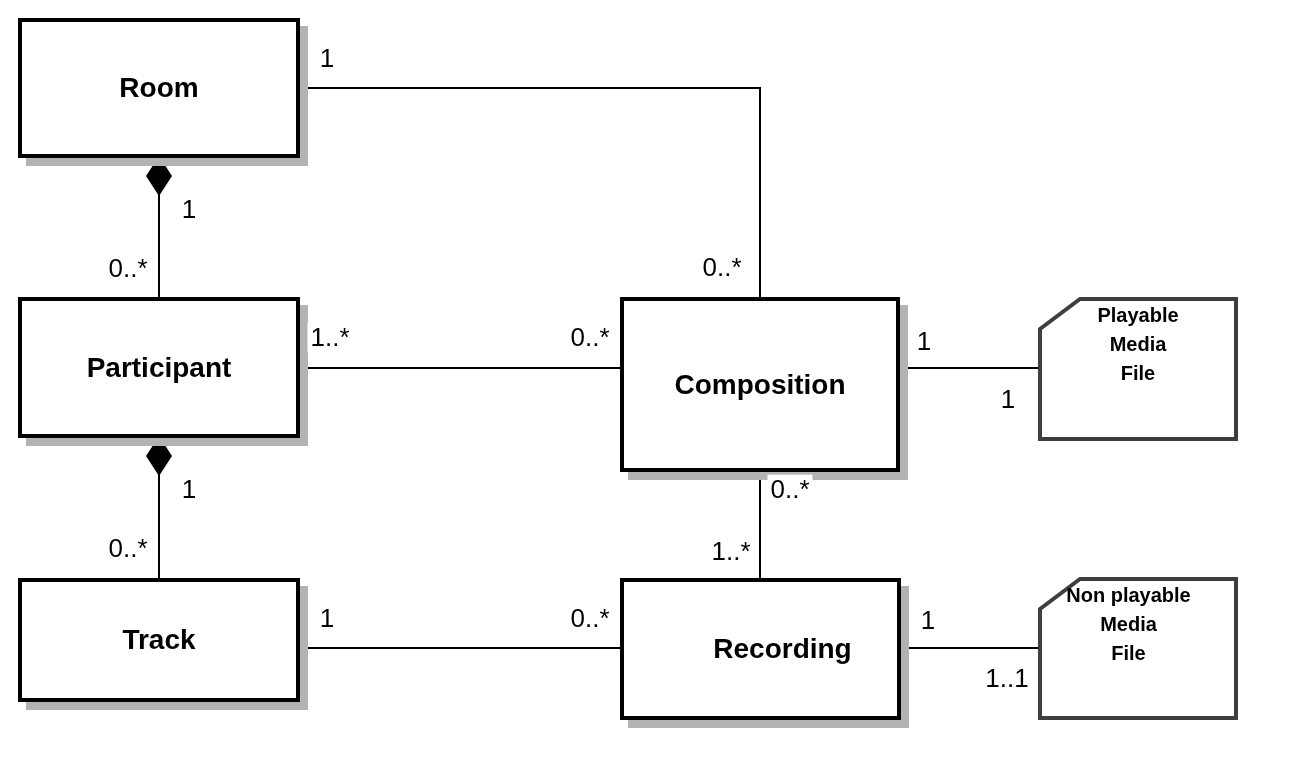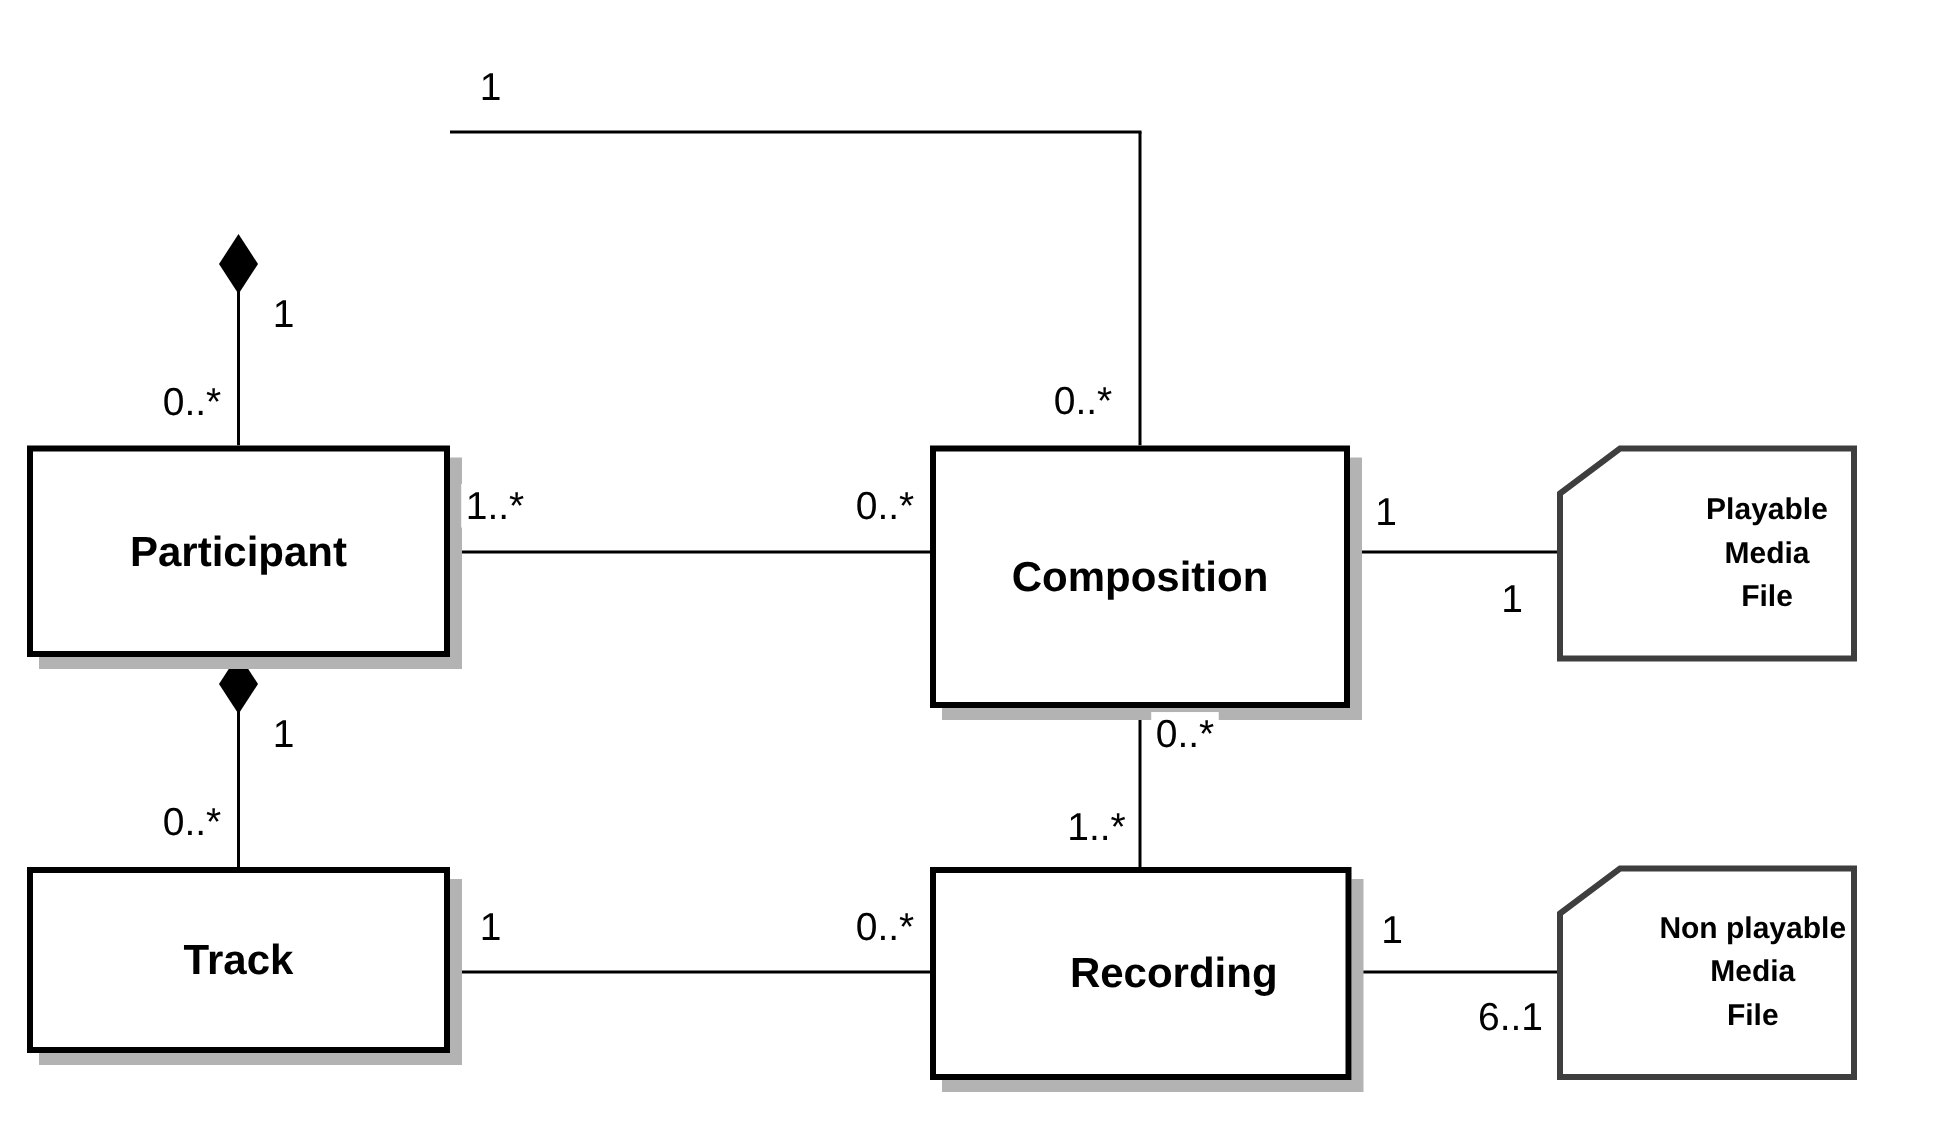--- a/index.html
+++ b/index.html
@@ -34,26 +34,25 @@
     justify-content: center;
     font-weight: bold;
     font-size: 28px;
     text-align: center;
   }
   .artifact-text {
     position: absolute;
     display: flex;
     flex-direction: column;
     align-items: center;
-    justify-content: center;
+    justify-content: flex-start;
     font-weight: bold;
     font-size: 20px;
     line-height: 29px;
     text-align: center;
-    margin-left: 40px;
   }
   .mult {
     position: absolute;
     transform: translate(-50%, -50%);
     font-size: 26px;
     line-height: 1.1;
     background: #ffffff;
     padding: 0 3px;
     white-space: nowrap;
   }
@@ -84,20 +83,23 @@
 
     <polygon points="159,156 172,176 159,196 146,176" fill="#000"></polygon>
     <polygon points="159,436 172,456 159,476 146,456" fill="#000"></polygon>
 
     <polygon points="760,440 772,457 760,474 748,457" fill="#fff" stroke="#000" stroke-width="2"></polygon>
 
     <path d="M 1040 329 L 1080 299 L 1236 299 L 1236 439 L 1040 439 Z" fill="#fff" stroke="#3e3e3e" stroke-width="4" stroke-linejoin="miter"></path>
     <path d="M 1040 609 L 1080 579 L 1236 579 L 1236 718 L 1040 718 Z" fill="#fff" stroke="#3e3e3e" stroke-width="4" stroke-linejoin="miter"></path>
   </svg>
 
+  <div class="class-node" style="left:18px; top:18px; width:282px; height:140px;">
+    <span>Room</span>
+  </div>
   <div class="class-node" style="left:18px; top:297px; width:282px; height:141px;">
     <span>Participant</span>
   </div>
   <div class="class-node" style="left:18px; top:578px; width:282px; height:124px;">
     <span>Track</span>
   </div>
   <div class="class-node" style="left:620px; top:297px; width:280px; height:175px;text-align:right;">
     <span>Composition</span>
   </div>
   <div class="class-node" style="left:620px; top:578px; width:281px; height:142px;padding-left:44px;">
@@ -130,15 +132,15 @@
   <div class="mult" style="left:924px;  top:341px;">1</div>
   <div class="mult" style="left:1008px; top:399px;">1</div>
 
   <div class="mult" style="left:790px; top:489px;">0..*</div>
   <div class="mult" style="left:731px; top:551px;">1..*</div>
 
   <div class="mult" style="left:327px; top:618px;">1</div>
   <div class="mult" style="left:590px; top:618px;">0..*</div>
 
   <div class="mult" style="left:928px;  top:620px;">1</div>
-  <div class="mult" style="left:1007px; top:678px;">6..1</div>
+  <div class="mult" style="left:1007px; top:678px;">1..1</div>
 
 </div>
 
 </body></html>

